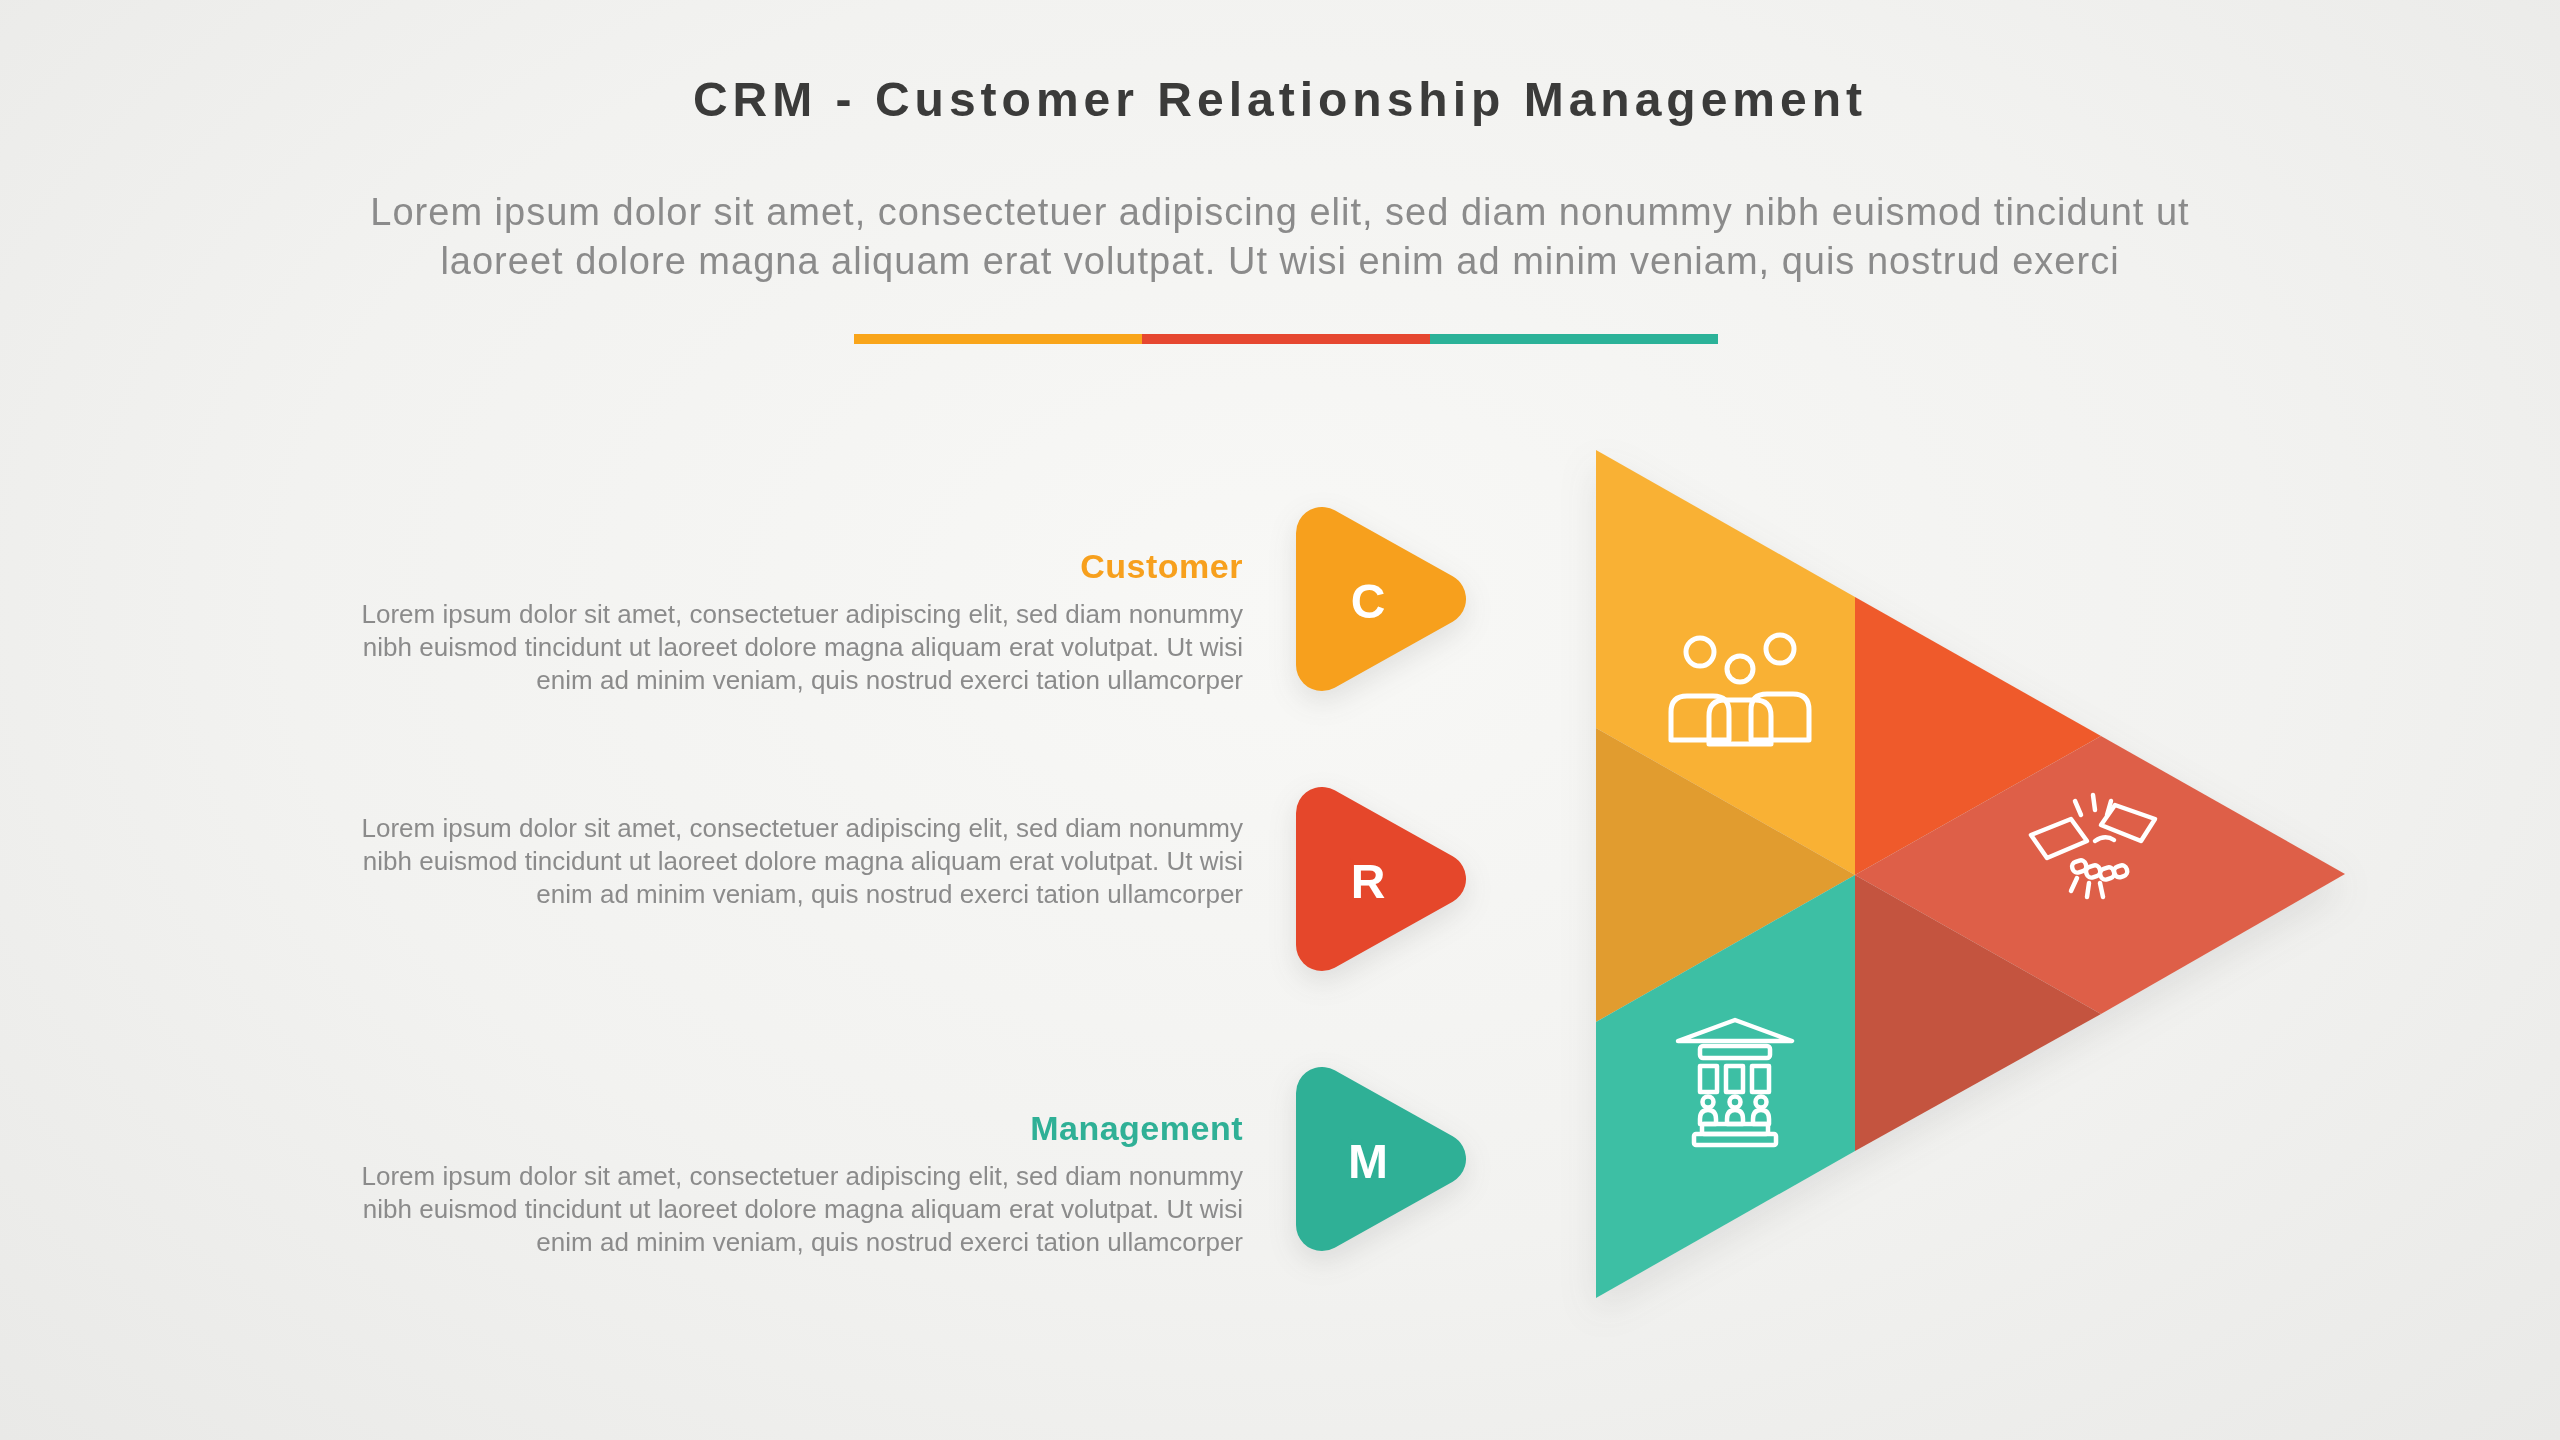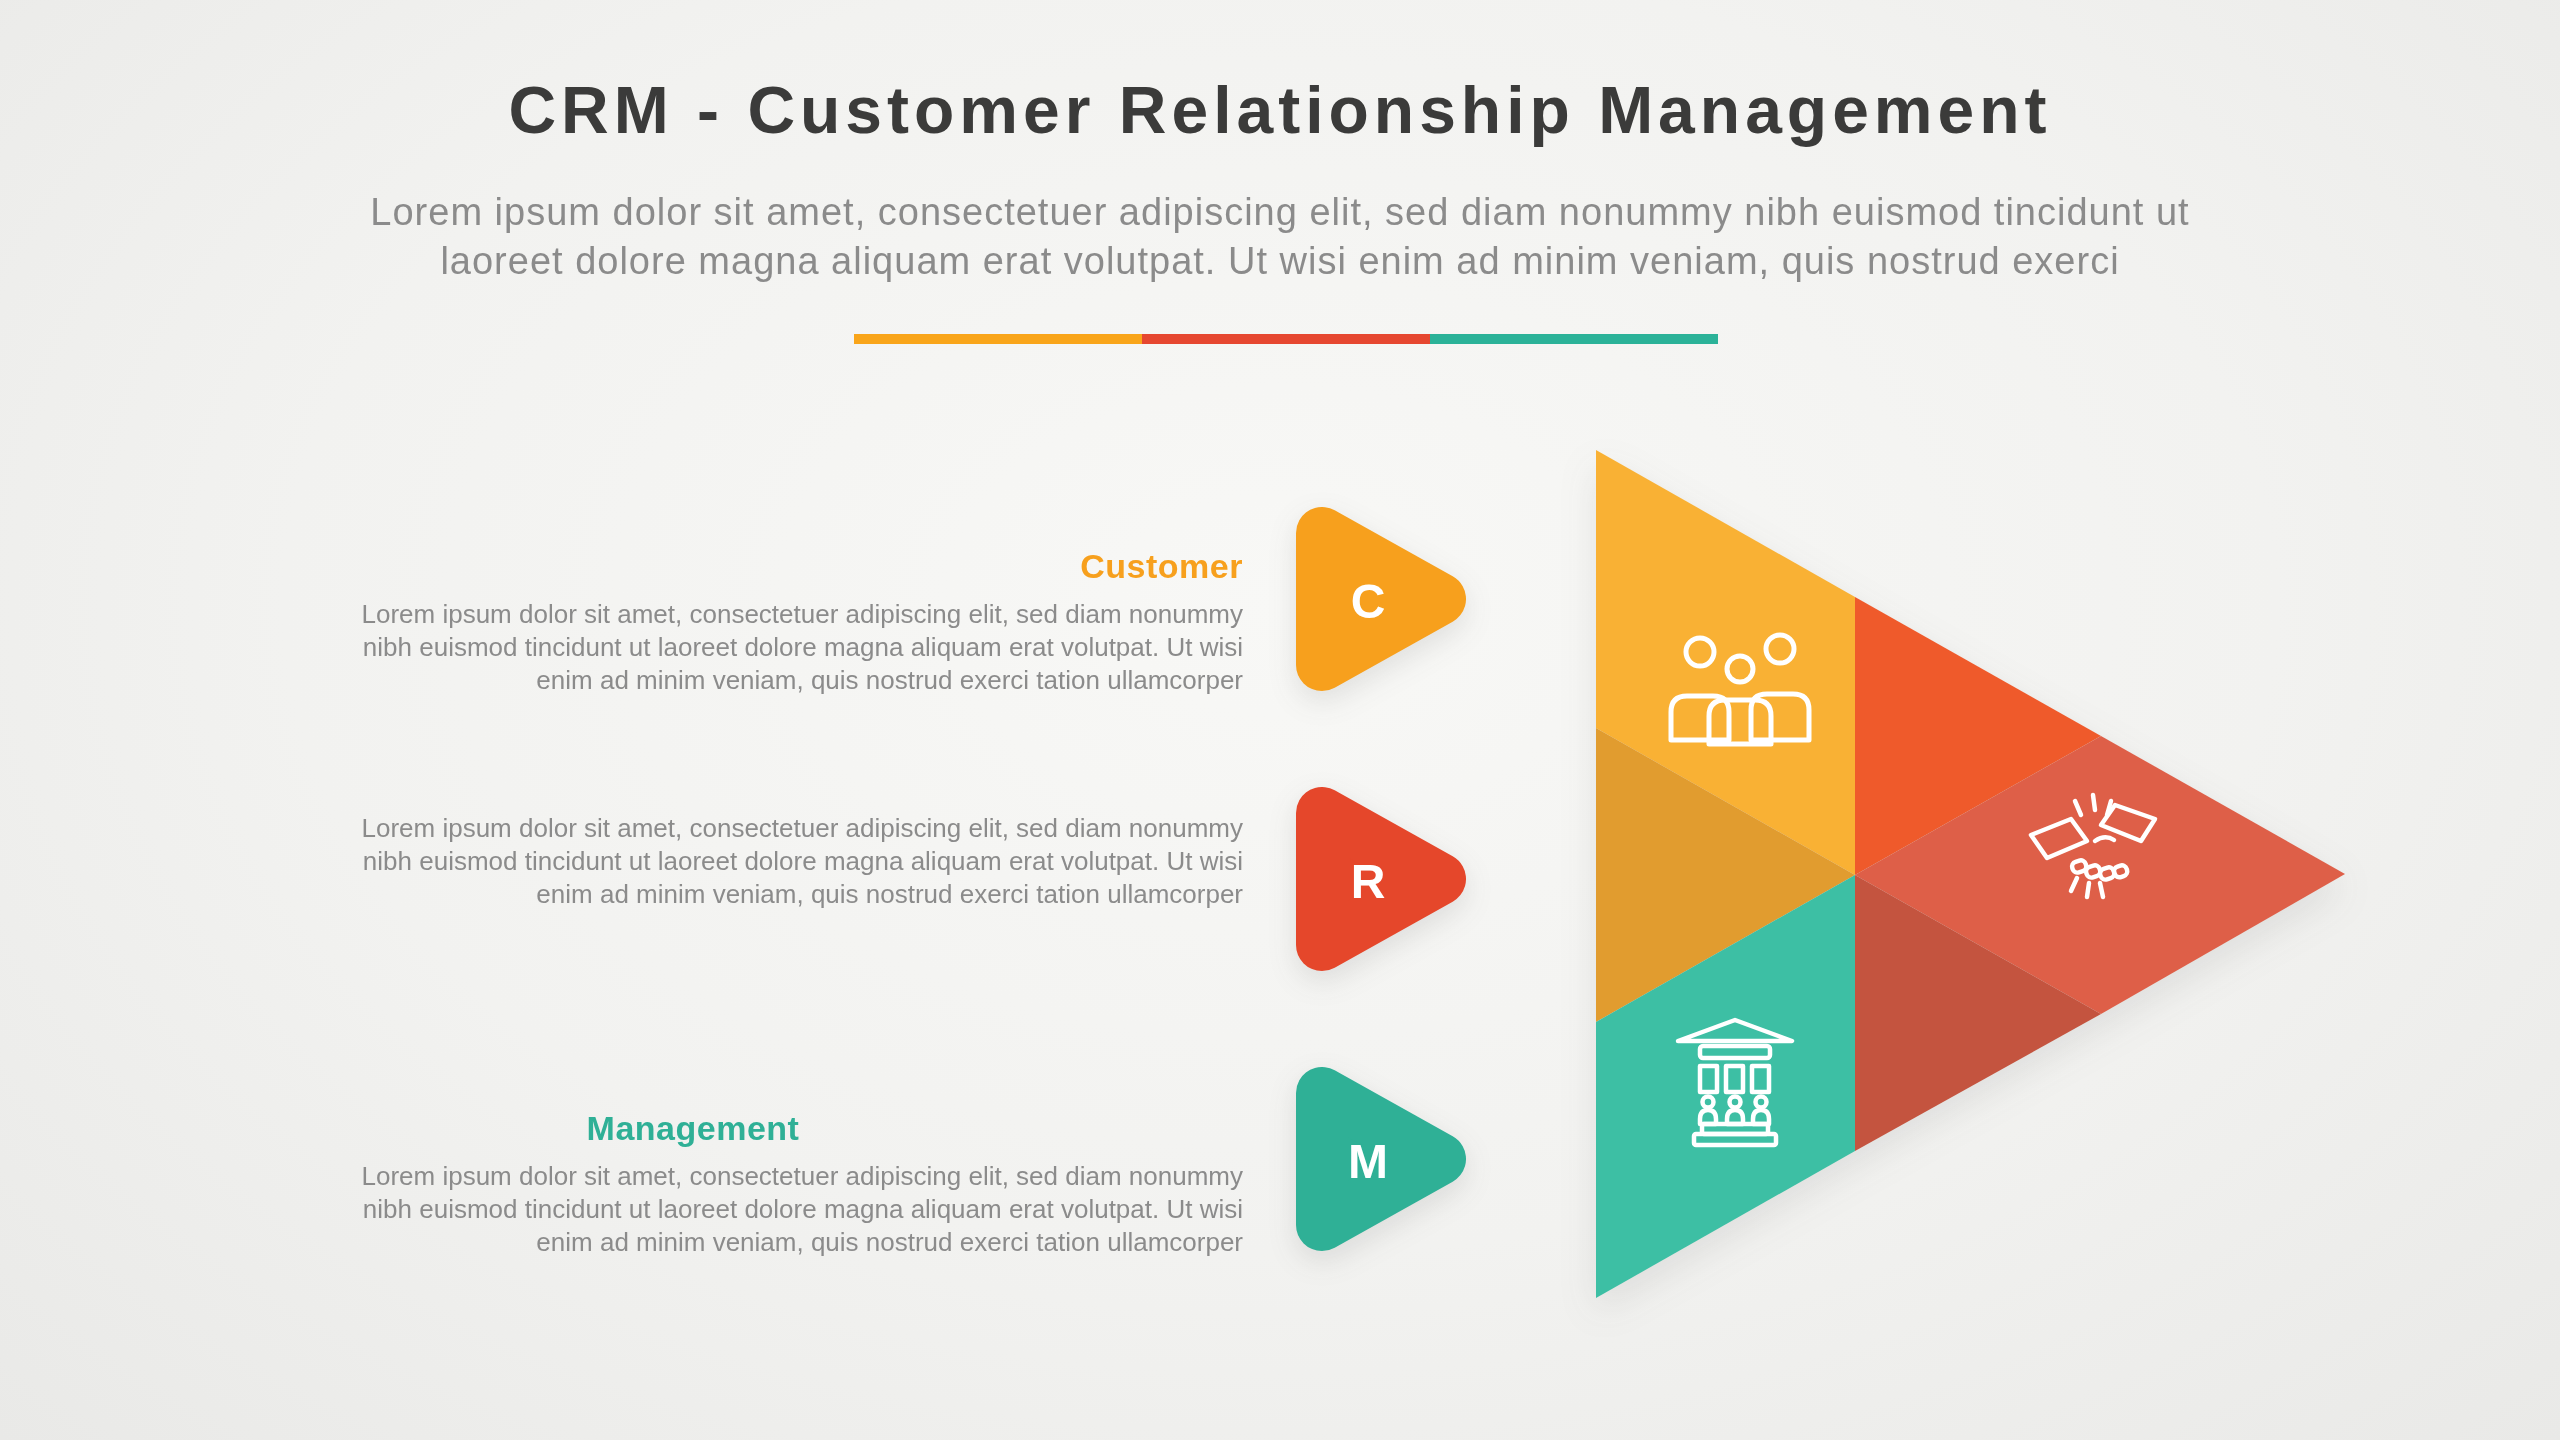--- a/index.html
+++ b/index.html
@@ -3,21 +3,21 @@
 <meta charset="utf-8">
 <style>
   html,body{margin:0;padding:0;}
   .stage{
     position:relative;width:2560px;height:1440px;overflow:hidden;
     background:radial-gradient(ellipse at 50% 42%, #f8f8f6 0%, #f2f2f0 55%, #e9e9e7 100%);
     font-family:"Liberation Sans", sans-serif;
   }
   .page-title{
     position:absolute;left:0;right:0;top:72px;
-    text-align:center;font-size:66px;font-weight:bold;letter-spacing:5px;
+    text-align:center;font-size:48px;font-weight:bold;letter-spacing:5px;
     color:#3b3b3a;
   }
   .page-subtitle{
     position:absolute;left:0;right:0;top:188px;
     text-align:center;font-size:38px;line-height:49px;letter-spacing:1px;
     color:#8b8b8b;font-weight:400;
   }
   .page-subtitle span{display:block;}
   .divider{
     position:absolute;left:854px;top:334px;width:864px;height:10px;
@@ -80,21 +80,21 @@
 
   <div class="row row2">
     <div class="row-body">
       <span>Lorem ipsum dolor sit amet, consectetuer adipiscing elit, sed diam nonummy</span>
       <span>nibh euismod tincidunt ut laoreet dolore magna aliquam erat volutpat. Ut wisi</span>
       <span>enim ad minim veniam, quis nostrud exerci tation ullamcorper</span>
     </div>
   </div>
 
   <div class="row row3">
-    <div class="row-title" style="color: rgb(47, 176, 150); text-align: center;">Management</div>
+    <div class="row-title" style="color: rgb(47, 176, 150);">Management</div>
     <div class="row-body">
       <span>Lorem ipsum dolor sit amet, consectetuer adipiscing elit, sed diam nonummy</span>
       <span>nibh euismod tincidunt ut laoreet dolore magna aliquam erat volutpat. Ut wisi</span>
       <span>enim ad minim veniam, quis nostrud exerci tation ullamcorper</span>
     </div>
   </div>
 
   <svg class="badge badge1" viewBox="0 0 180 200">
     <path class="badge-shape" d="M28,34 L28,166 L146,100 Z" style="color: rgb(247, 160, 29);"></path>
     <text class="badge-letter" x="74" y="102">C</text>

